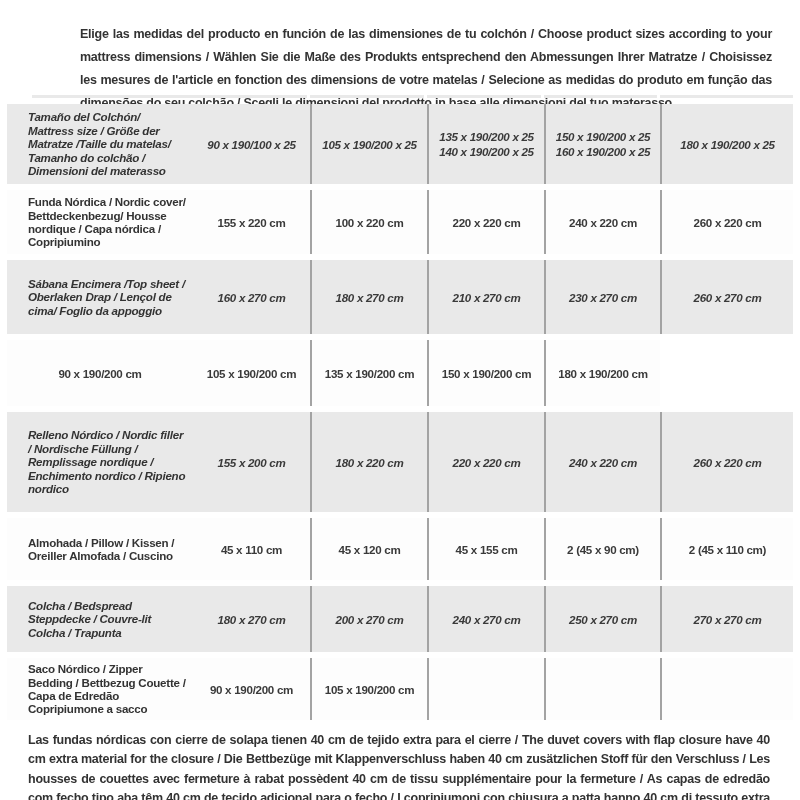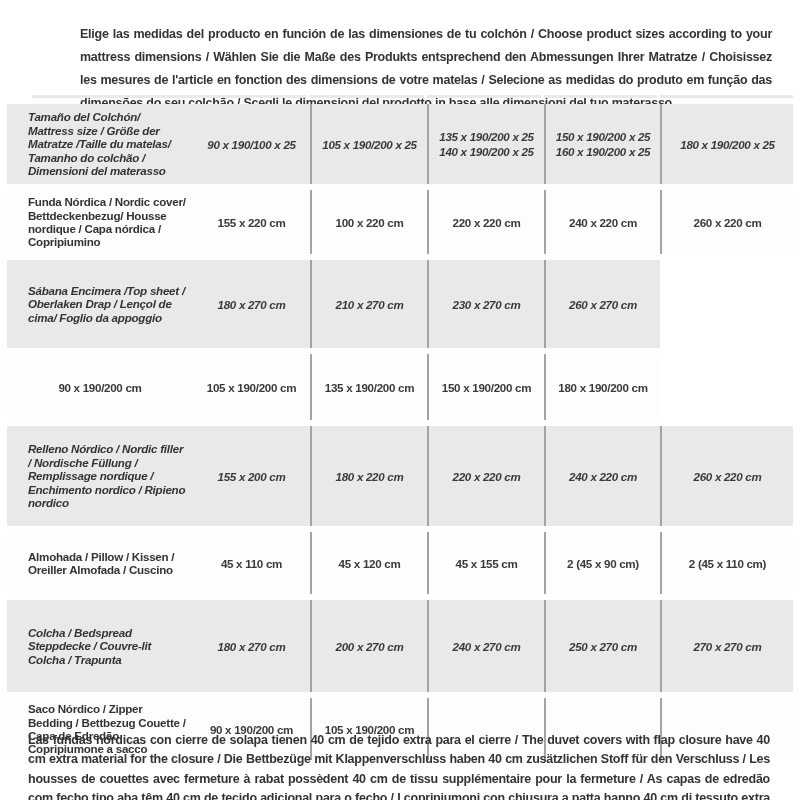--- a/index.html
+++ b/index.html
@@ -24,25 +24,25 @@
   .top-strip .seg:nth-child(3){width:114px;}
   .top-strip .seg:nth-child(4){width:113px;}
   .top-strip .seg:nth-child(5){flex:1;margin-right:0;}
   .t-row{
     display:grid;
     grid-template-columns:186px 117px 117px 117px 116px 133px;
     margin-bottom:6px;
   }
   .rows .t-row:nth-child(1){height:80px;}
   .rows .t-row:nth-child(2){height:64px;}
-  .rows .t-row:nth-child(3){height:88px;}
+  .rows .t-row:nth-child(3){height:74px;}
   .rows .t-row:nth-child(4){height:66px;}
   .rows .t-row:nth-child(5){height:100px;}
   .rows .t-row:nth-child(6){height:62px;}
-  .rows .t-row:nth-child(7){height:92px;border-radius:27px;}
+  .rows .t-row:nth-child(7){height:66px;border-radius:27px;}
   .rows .t-row:nth-child(8){height:62px;}
   .t-row.shade .cell{background:var(--shade,#e9e9e9);font-style:italic;}
   .t-row.light .cell{background:var(--light,#fdfdfd);}
   .cell{
     display:flex;flex-direction:column;align-items:center;justify-content:center;
     font-size:11.6px;letter-spacing:-0.3px;white-space:nowrap;color:#3a3a3a;
   }
   .cell.val div{line-height:15px;}
   .cell.label{
     align-items:flex-start;justify-content:center;
@@ -111,20 +111,23 @@
     <div class="cell val">
             <div>240 x 220 cm</div>
           </div>
     <div class="cell val">
             <div>260 x 220 cm</div>
           </div>
   </div>
         <div class="t-row shade">
     <div class="cell label">Sábana Encimera /Top sheet / Oberlaken Drap / Lençol de cima/ Foglio da appoggio</div>
     <div class="cell val">
+            <div>160 x 270 cm</div>
+          </div>
+    <div class="cell val">
             <div>180 x 270 cm</div>
           </div>
     <div class="cell val">
             <div>210 x 270 cm</div>
           </div>
     <div class="cell val">
             <div>230 x 270 cm</div>
           </div>
     <div class="cell val">
             <div>260 x 270 cm</div>

